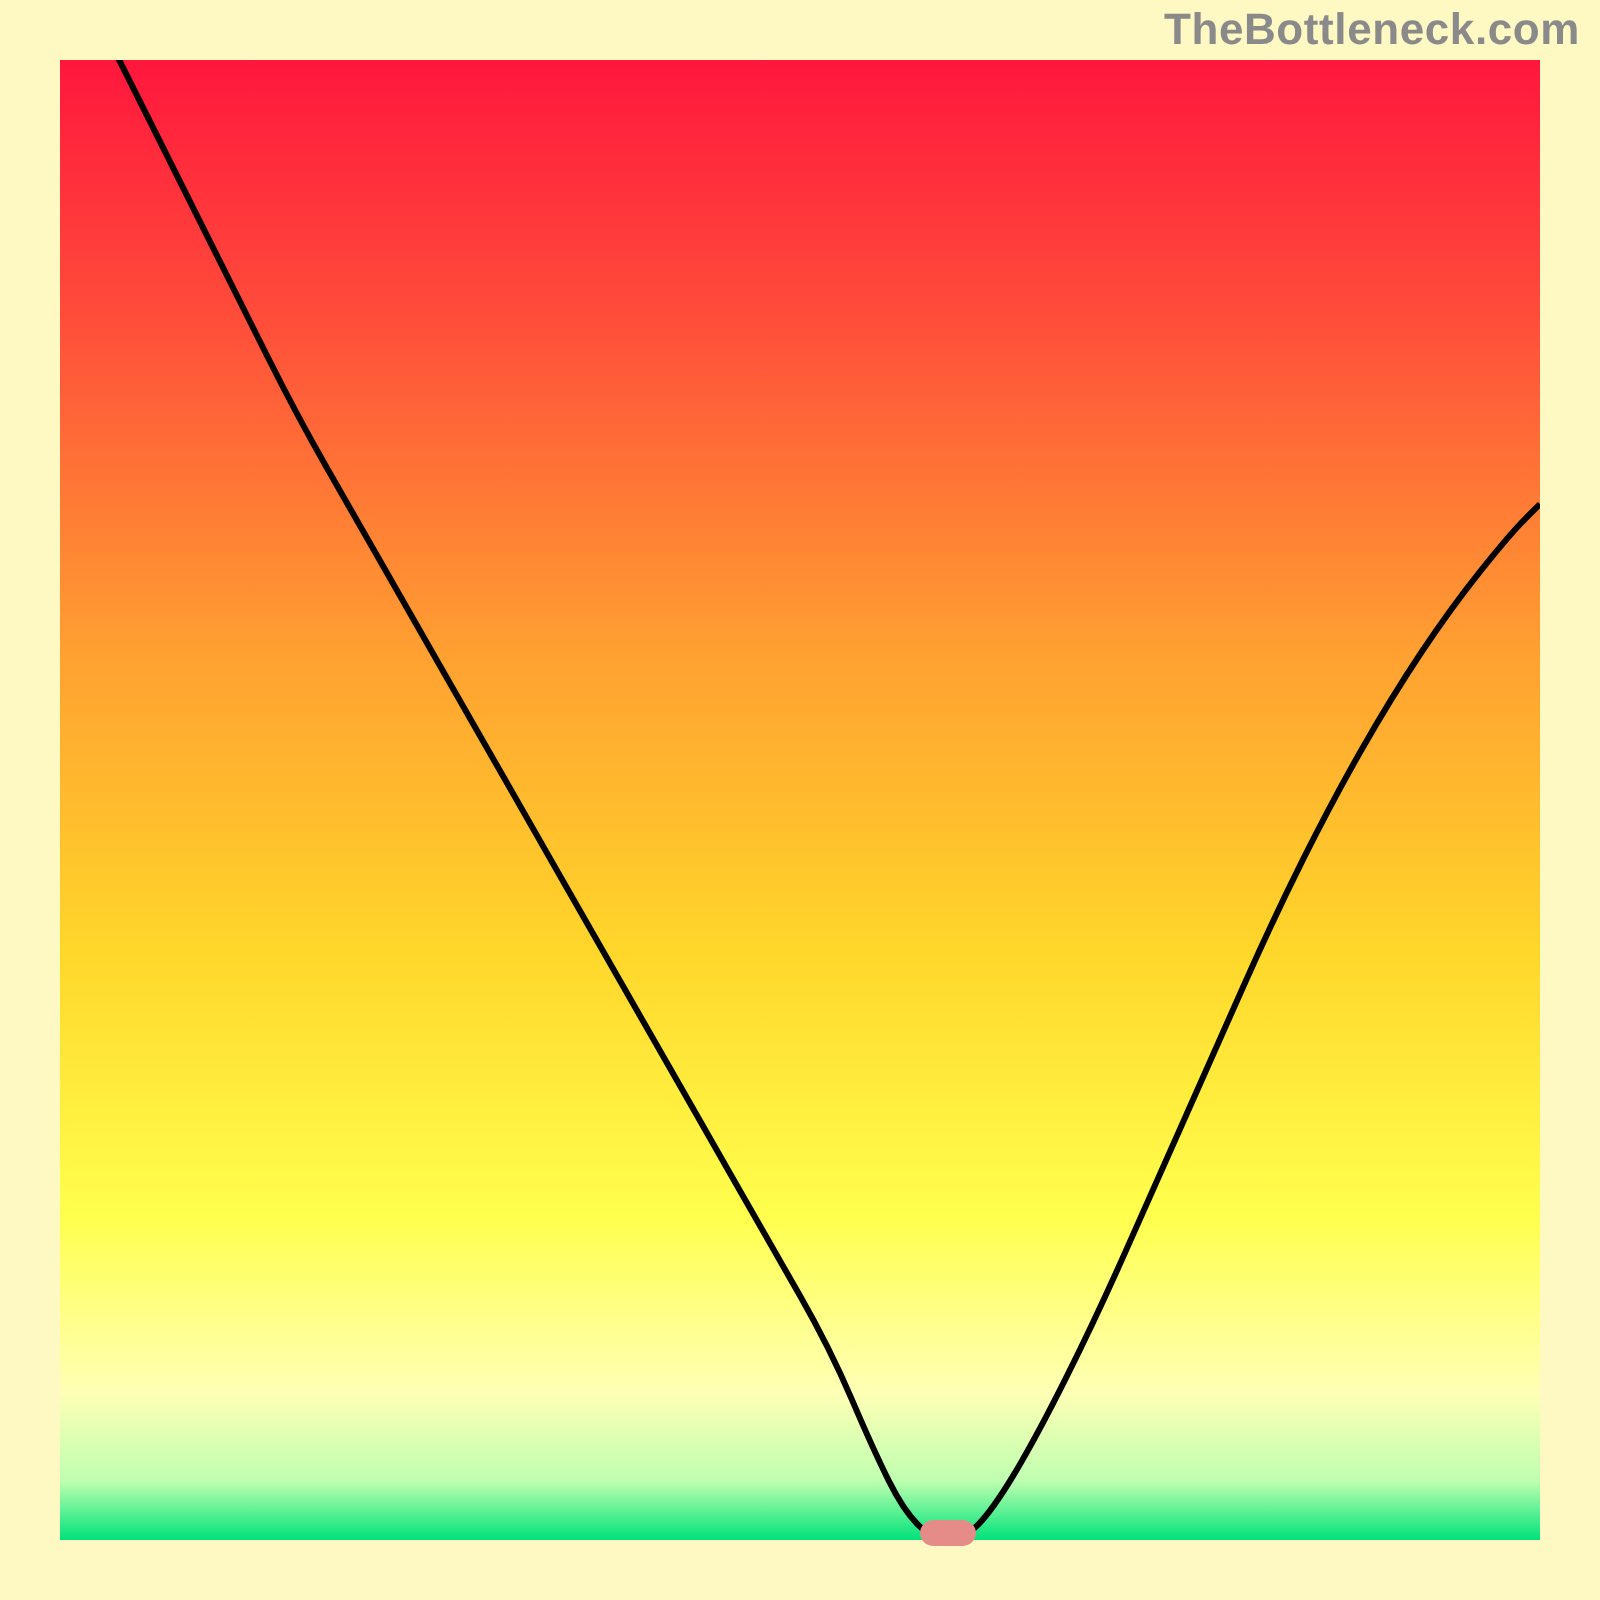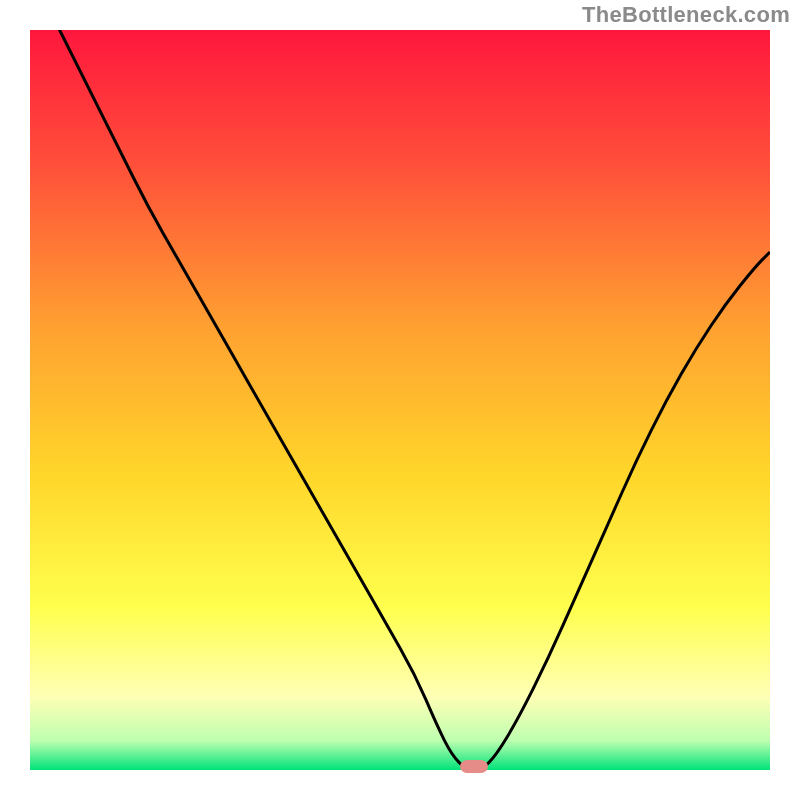--- a/index.html
+++ b/index.html
@@ -9,21 +9,21 @@
     height: 800px;
     background: #000;
     overflow: hidden;
   }
   .frame {
     position: absolute;
     left: 0;
     top: 0;
     width: 800px;
     height: 800px;
-    background: #ffffff;
+    background: #fef9c3;
   }
   .watermark {
     position: absolute;
     top: 2px;
     right: 10px;
     font-family: Arial, Helvetica, sans-serif;
     font-size: 22px;
     font-weight: 600;
     color: #8a8a8a;
     letter-spacing: 0.3px;

